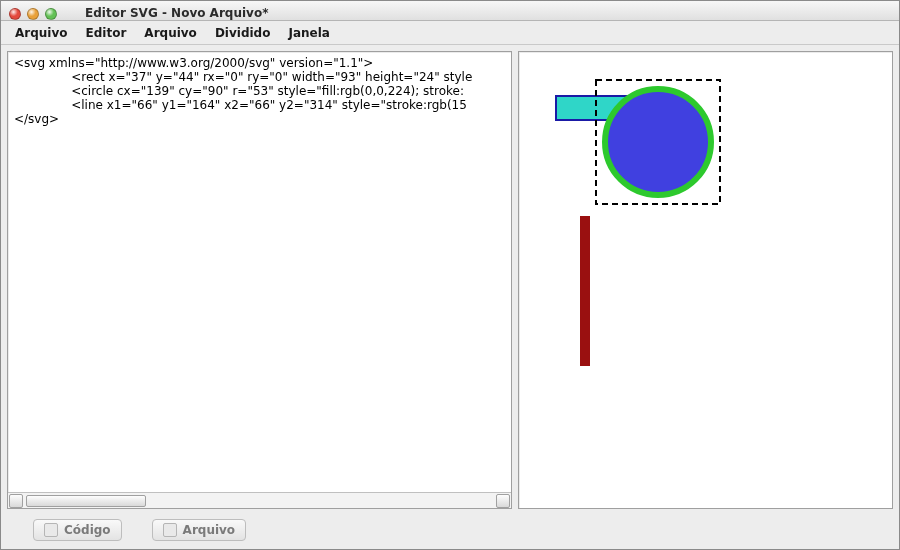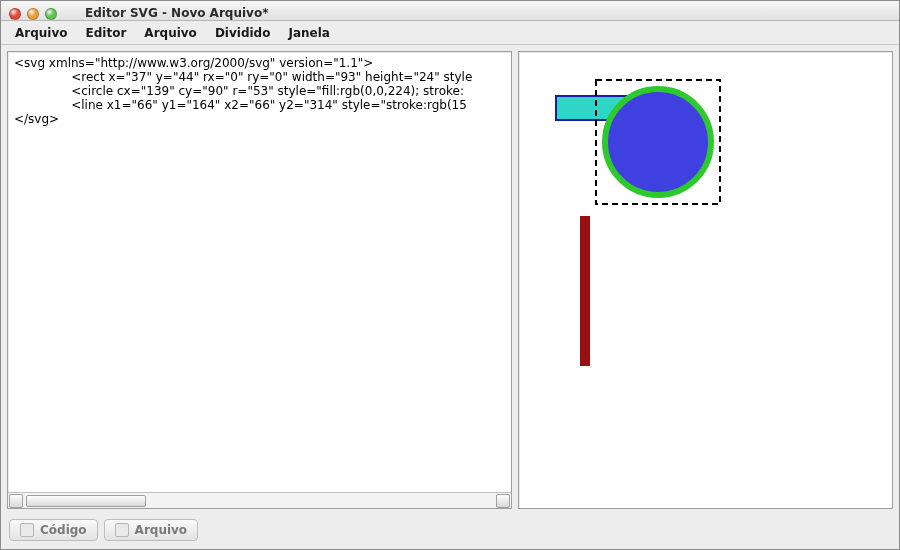--- a/index.html
+++ b/index.html
@@ -126,20 +126,21 @@
       display: inline-flex;
       align-items: flex-end;
       gap: 6px;
       padding: 3px 10px;
       background: linear-gradient(#f9f9f9,#e3e3e3);
       border: 1px solid #bdbdbd;
       border-radius: 4px;
       color: #7a7a7a;
       font-weight: bold;
       cursor: default;
+      margin-left: 24px;
     }
     .tool-btn .check {
       width: 14px; height: 14px;
       border: 1px solid #b5b5b5;
       background: #e9e9e9;
       border-radius: 2px;
     }
   </style>
 </head>
 <body>

